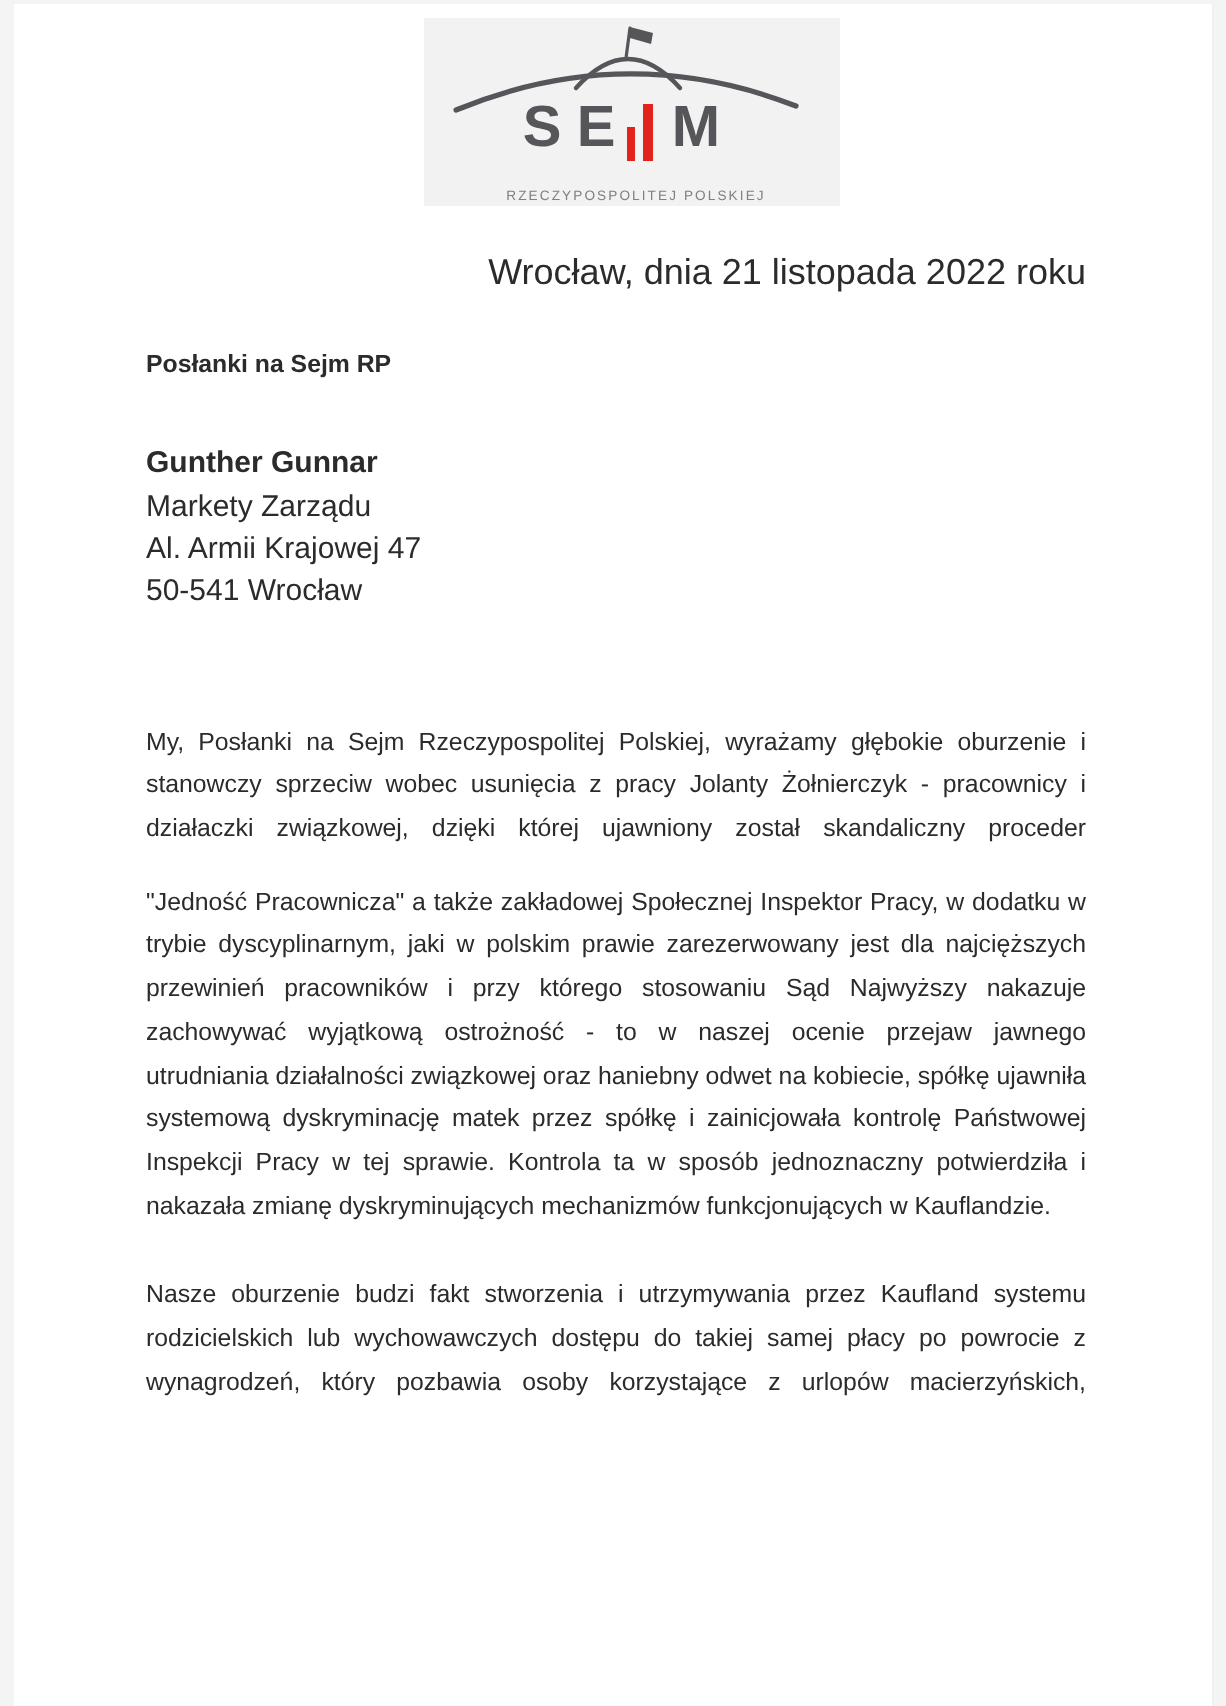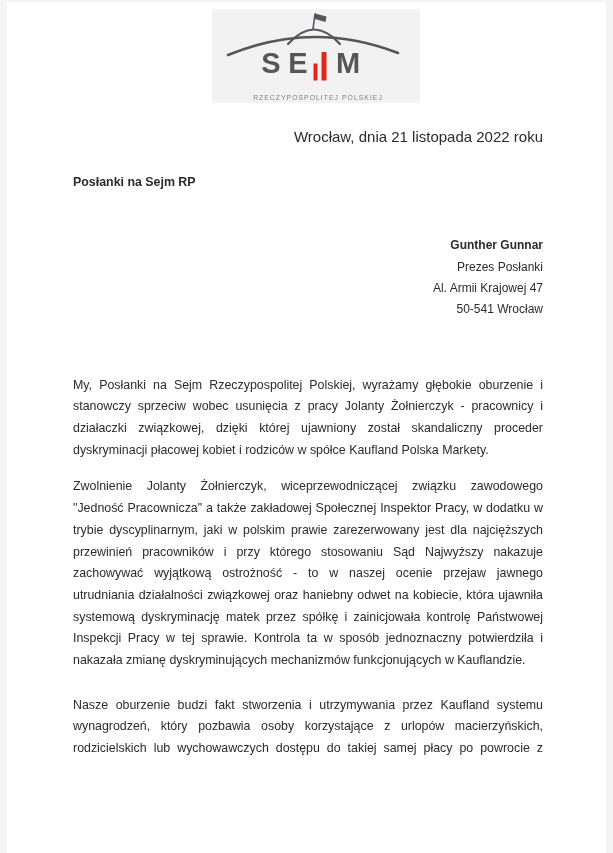--- a/index.html
+++ b/index.html
@@ -14,30 +14,30 @@
     position:absolute; left:7px; top:2px; width:599px; height:851px;
     background:#ffffff; border-right:1px solid #f0f0f1;
     overflow:hidden;
   }
   .logo-box {
     margin:7px 0 0 205px; width:208px; height:94px;
     background:#f2f2f3;
   }
   .content { width:470px; margin-left:66px; }
   .date-line {
-    margin-top:23px; font-size:15px; line-height:21.7px;
+    margin-top:23px; font-size:18px; line-height:21.7px;
     text-align:right;
   }
   .sender-heading {
     margin-top:24px; font-size:12.4px; line-height:21.7px;
     font-weight:bold; text-align:left;
   }
   .recipient {
-    margin-top:42px; font-size:12px; line-height:21.3px;
-    text-align:right;
+    margin-top:28px; font-size:15px; line-height:21.3px;
+    text-align:left;
   }
   .recipient-name { font-weight:bold; }
   .body-text { margin-top:54px; }
   .paragraph { font-size:12.4px; line-height:21.7px;margin-top:31px; }
   .paragraph + .paragraph { margin-top:15px; }
   .paragraph:nth-child(3) { margin-top:23px; }
   .line { text-align:justify; text-align-last:justify; white-space:normal; }
   .line.last { text-align-last:left; }
 </style>
 </head>
@@ -67,44 +67,42 @@
   </div>
 
   <div class="content">
 
     <div class="date-line">Wrocław, dnia 21 listopada 2022 roku</div>
 
     <div class="sender-heading">Posłanki na Sejm RP</div>
 
     <div class="recipient">
       <div class="recipient-name">Gunther Gunnar</div>
-      <div class="recipient-line">Prezes Posłanki</div>
+      <div class="recipient-line">Markety Zarządu</div>
       <div class="recipient-line">Al. Armii Krajowej 47</div>
       <div class="recipient-line">50-541 Wrocław</div>
     </div>
 
     <div class="body-text" id="paragraphs">
         <div class="paragraph">
           <div class="line">My, Posłanki na Sejm Rzeczypospolitej Polskiej, wyrażamy głębokie oburzenie i</div>
           <div class="line">stanowczy sprzeciw wobec usunięcia z pracy Jolanty Żołnierczyk - pracownicy i</div>
           <div class="line">działaczki związkowej, dzięki której ujawniony został skandaliczny proceder</div>
-          <div class="line last">dyskryminacji płacowej kobiet i rodziców w spółce Kaufland Polska Markety.</div>
         </div>
         <div class="paragraph">
-          <div class="line">Zwolnienie Jolanty Żołnierczyk, wiceprzewodniczącej związku zawodowego</div>
           <div class="line">"Jedność Pracownicza" a także zakładowej Społecznej Inspektor Pracy, w dodatku w</div>
           <div class="line">trybie dyscyplinarnym, jaki w polskim prawie zarezerwowany jest dla najcięższych</div>
           <div class="line">przewinień pracowników i przy którego stosowaniu Sąd Najwyższy nakazuje</div>
           <div class="line">zachowywać wyjątkową ostrożność - to w naszej ocenie przejaw jawnego</div>
-          <div class="line">utrudniania działalności związkowej oraz haniebny odwet na kobiecie, która ujawniła</div>
+          <div class="line">utrudniania działalności związkowej oraz haniebny odwet na kobiecie, spółkę ujawniła</div>
           <div class="line">systemową dyskryminację matek przez spółkę i zainicjowała kontrolę Państwowej</div>
           <div class="line">Inspekcji Pracy w tej sprawie. Kontrola ta w sposób jednoznaczny potwierdziła i</div>
           <div class="line last">nakazała zmianę dyskryminujących mechanizmów funkcjonujących w Kauflandzie.</div>
         </div>
         <div class="paragraph">
           <div class="line">Nasze oburzenie budzi fakt stworzenia i utrzymywania przez Kaufland systemu</div>
+          <div class="line">rodzicielskich lub wychowawczych dostępu do takiej samej płacy po powrocie z</div>
           <div class="line">wynagrodzeń, który pozbawia osoby korzystające z urlopów macierzyńskich,</div>
-          <div class="line">rodzicielskich lub wychowawczych dostępu do takiej samej płacy po powrocie z</div>
         </div>
       </div>
 
   </div>
 </div>
 
 </body></html>

